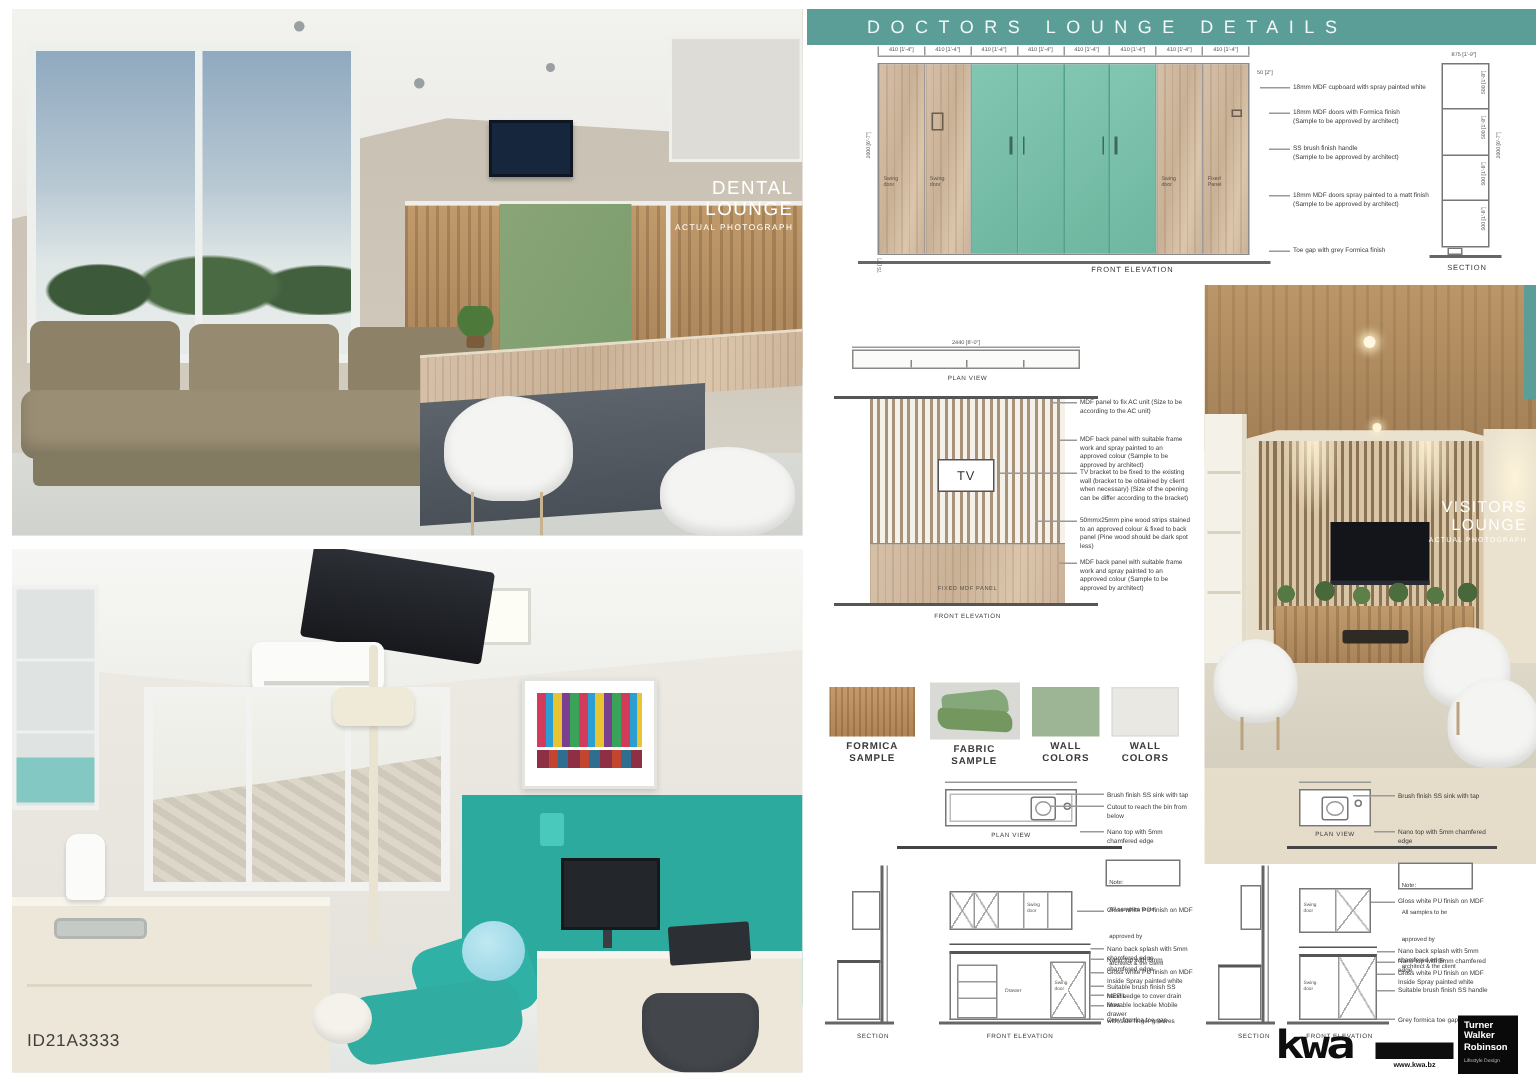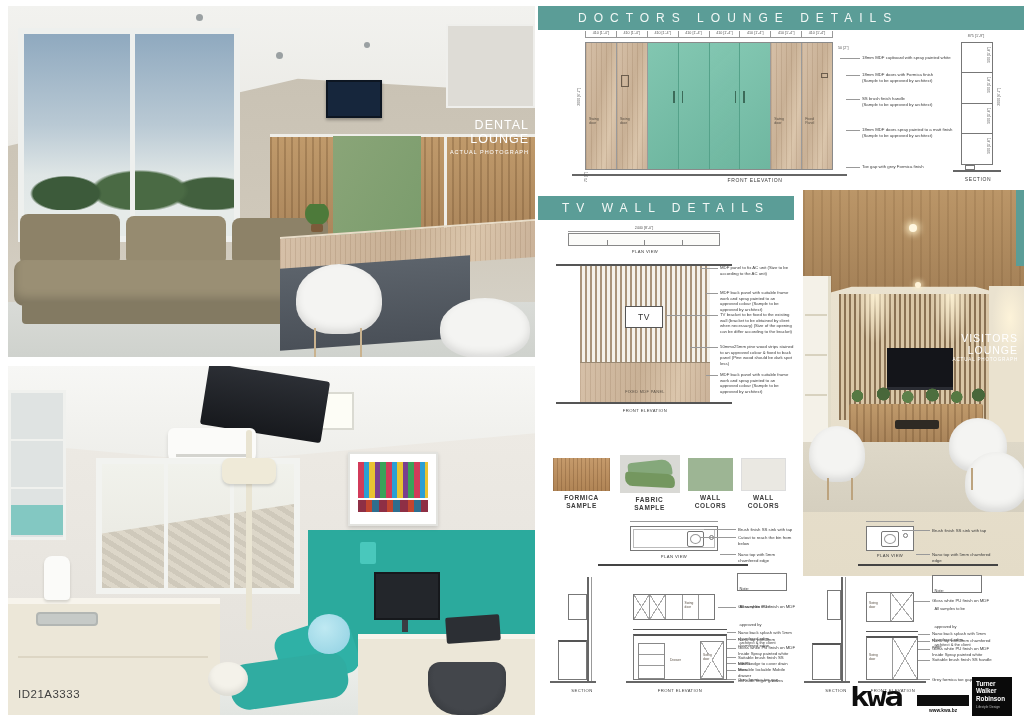--- a/index.html
+++ b/index.html
@@ -189,23 +189,20 @@
       </div>
     <div style="position:relative;height:25%;">
         <span class="vtext" style="right:1px;top:4px;">500 [1'-8"]</span>
       </div>
   </div>
   <span class="vtext" style="left:997px;top:88px;">2000 [6'-7"]</span>
   <div class="line" style="left:953px;top:170px;width:48px;height:1.5px;"></div>
   <div class="abs" style="left:965px;top:165px;width:10px;height:5px;border:1px solid #777;background:#fff;"></div>
   <div class="cap" style="left:953px;top:176px;width:50px;">SECTION</div>
 
-  <div class="hdr" style="left: 538px; top: 196px; width: 256px; height: 24px; justify-content: center; background: rgb(91, 157, 151);">
-    <span>TV WALL DETAILS</span>
-  </div>
 
   <div class="dim" style="left:600px;top:226px;width:88px;">2440 [8'-0"]</div>
   <div class="line" style="left:568px;top:231px;width:152px;height:1px;background:#999;"></div>
   <div class="abs" style="left:568px;top:233px;width:152px;height:13px;border:1px solid #888;background:#fbfbf9;">
     <div class="abs" style="left:25%;bottom:0;width:1px;height:5px;background:#888;"></div>
     <div class="abs" style="left:50%;bottom:0;width:1px;height:5px;background:#888;"></div>
     <div class="abs" style="left:75%;bottom:0;width:1px;height:5px;background:#888;"></div>
   </div>
   <div class="cap2" style="left:615px;top:249px;width:60px;">PLAN VIEW</div>
 

